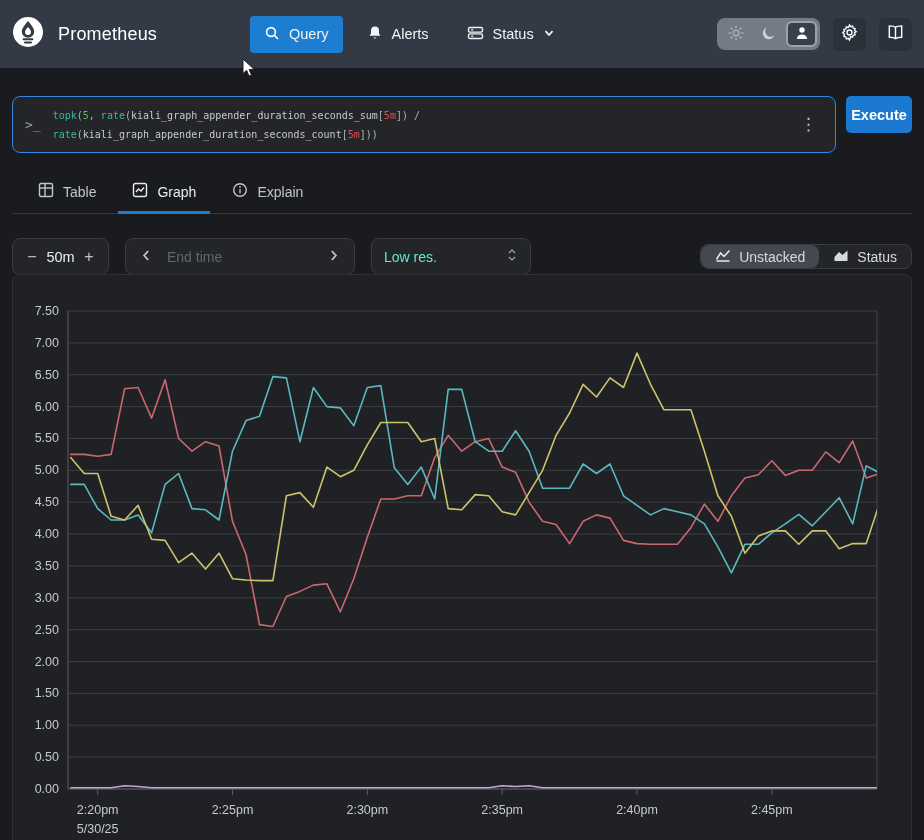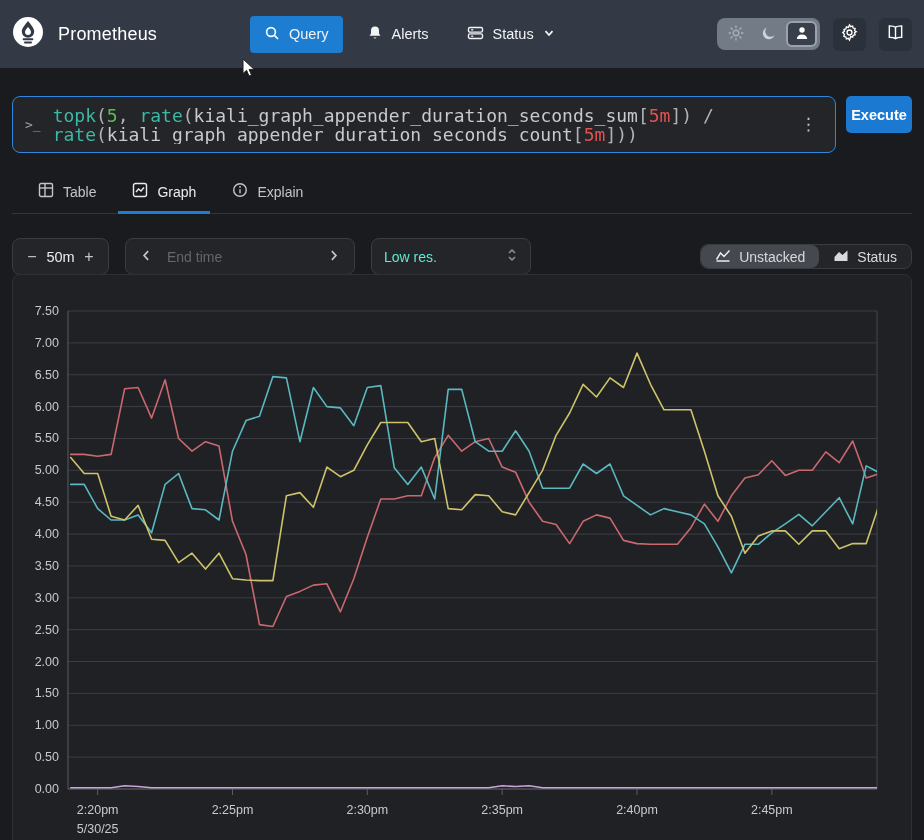--- a/index.html
+++ b/index.html
@@ -40,21 +40,21 @@
     background:#2b313b; border:none; border-radius:6px; cursor:pointer;
   }
   
   .query-row { display:flex; align-items:flex-start; gap:10px; padding:28px 12px 0 12px; }
   .query-box {
     flex:1; height:57px; background:#242529;
     border:1.5px solid #2f86dd; border-radius:8px;
     display:flex; align-items:center; padding:0 8px 0 12px; gap:12px;
   }
   .prompt { font-family:"DejaVu Sans Mono", monospace; font-size:13px; color:#9aa0a6; }
-  .code { flex:1; font-family:"DejaVu Sans Mono", monospace; font-size:18px; line-height:19px; color:#c1c4c9; overflow:hidden; white-space:pre; }
+  .code { flex:1; font-family:"DejaVu Sans Mono", monospace; font-size:10px; line-height:19px; color:#c1c4c9; overflow:hidden; white-space:pre; }
   .tok-fn  { color:#3cb8a5; }
   .tok-num { color:#5fba58; }
   .tok-dur { color:#e05252; }
   .tok-met { color:#c6c9ce; }
   .tok-pun { color:#aeb2b8; }
   .kebab-btn { background:transparent; border:none; color:#c2c5ca; font-size:17px; padding:8px 10px; cursor:pointer; line-height:1; }
   .execute-btn {
     width:66px; height:37px; background:#1b79d2; color:#fff;
     border:none; border-radius:5px; font-family:inherit; font-size:14.5px; font-weight:700; cursor:pointer;
   }

